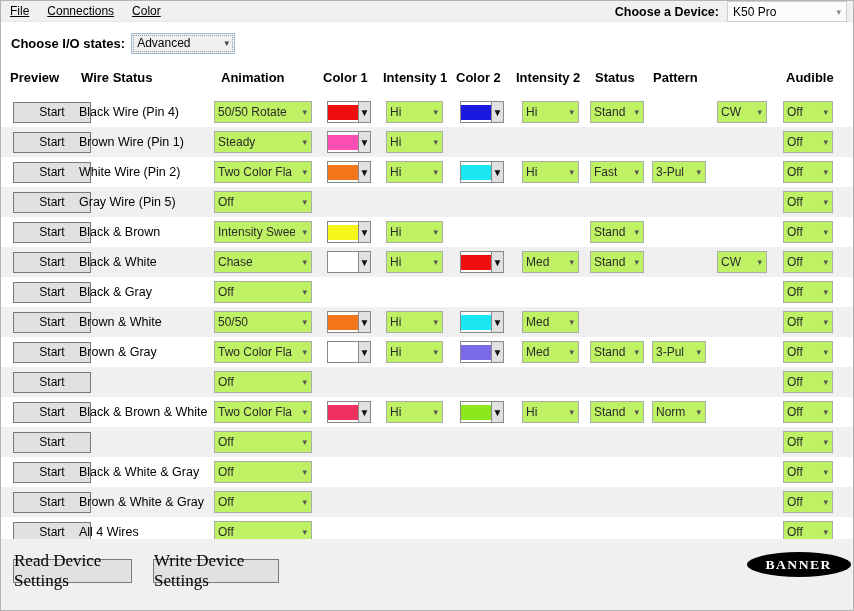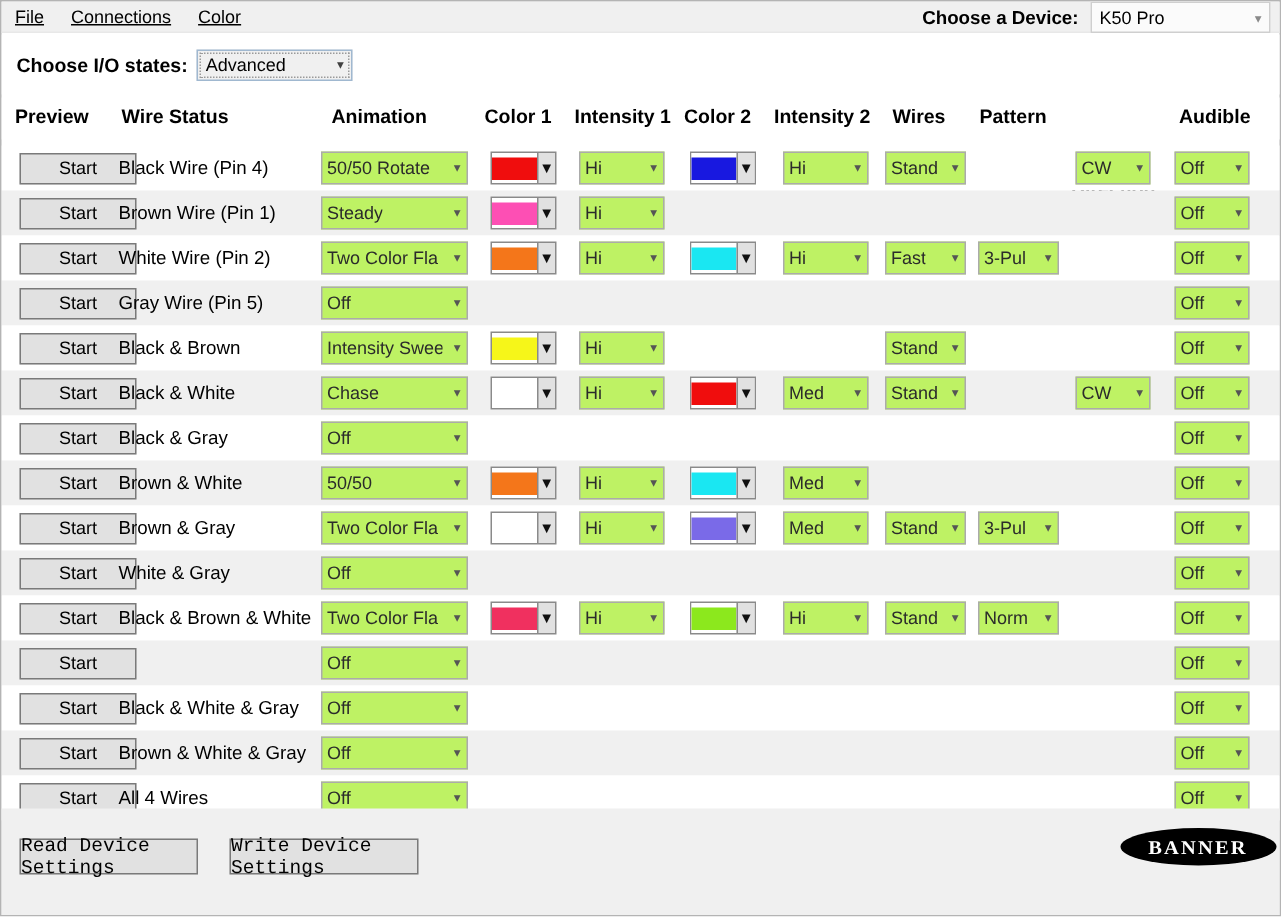--- a/index.html
+++ b/index.html
@@ -184,25 +184,25 @@
   .footer {
     position: absolute; left: 0; top: 538px;
     width: 854px; height: 73px;
     background: #f0f0f0;
   }
   .footer-btn {
     position: absolute; top: 20px;
     height: 24px;
     background: #e1e1e1;
     border: 1px solid #7a7a7a;
-    font-size: 13px;
+    font-size: 17px;
     display: flex; align-items: center; justify-content: center;
     cursor: default;
     color: #000;
-    font-family: Liberation Mono, monospace;
+    font-family: Liberation Serif, serif;
   }
 
   .logo {
     position: absolute; right: 4px; top: 12px;
     width: 104px; height: 27px;
     display: flex; align-items: center; justify-content: center;
   }
   .logo-ellipse {
     width: 104px; height: 25px;
     background: #000000;
@@ -252,21 +252,21 @@
   </div>
 
   <div class="table-head">
     <div class="th" style="left:9px;">Preview</div>
     <div class="th" style="left:80px;">Wire Status</div>
     <div class="th" style="left:220px;">Animation</div>
     <div class="th" style="left:322px;">Color 1</div>
     <div class="th" style="left:382px;">Intensity 1</div>
     <div class="th" style="left:455px;">Color 2</div>
     <div class="th" style="left:515px;">Intensity 2</div>
-    <div class="th" style="left:594px;">Wires</div>
+    <div class="th" style="left:594px;">Status</div>
     <div class="th" style="left:652px;">Pattern</div>
     <div class="th" style="left:713px;margin-top:48px;">Direction</div>
     <div class="th" style="left:785px;">Audible</div>
   </div>
 
   <div class="rows" id="rows-container">
       <div class="row odd" style="top:0px;">
         <div class="cell" style="left:12px;width:98px;">
           <div class="start-btn">
             <span>Start</span>
@@ -684,23 +684,20 @@
             <span class="txt">Off</span>
             <span class="caret">▾</span>
           </div>
         </div>
       </div>
       <div class="row even" style="top:270px;">
         <div class="cell" style="left:12px;width:98px;">
           <div class="start-btn">
             <span>Start</span>
           </div>
-        </div>
-        <div class="cell" style="left:78px;width:140px;">
-          <span class="wire-label">White &amp; Gray</span>
         </div>
         <div class="cell" style="left:213px;width:98px;">
           <div class="combo" style="width:98px;">
             <span class="txt">Off</span>
             <span class="caret">▾</span>
           </div>
         </div>
         <div class="cell" style="left:782px;width:50px;">
           <div class="combo" style="width:50px;">
             <span class="txt">Off</span>

